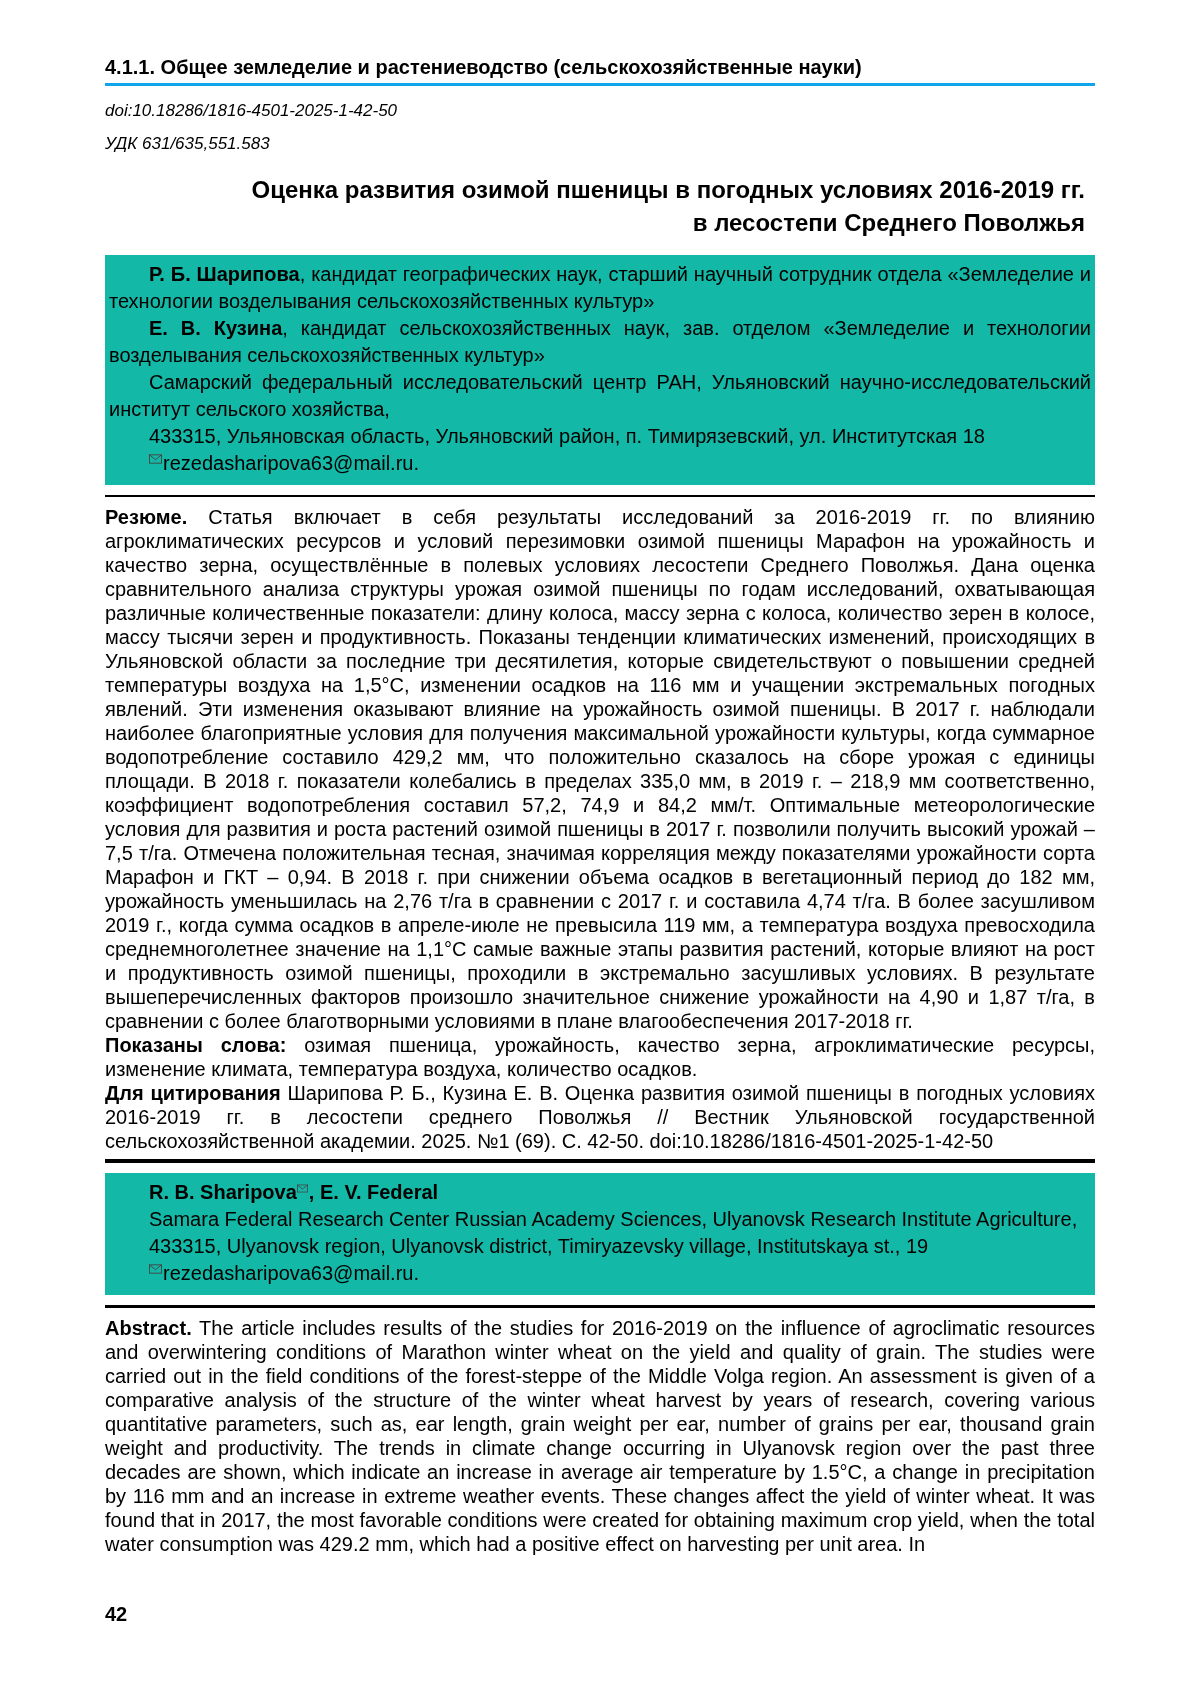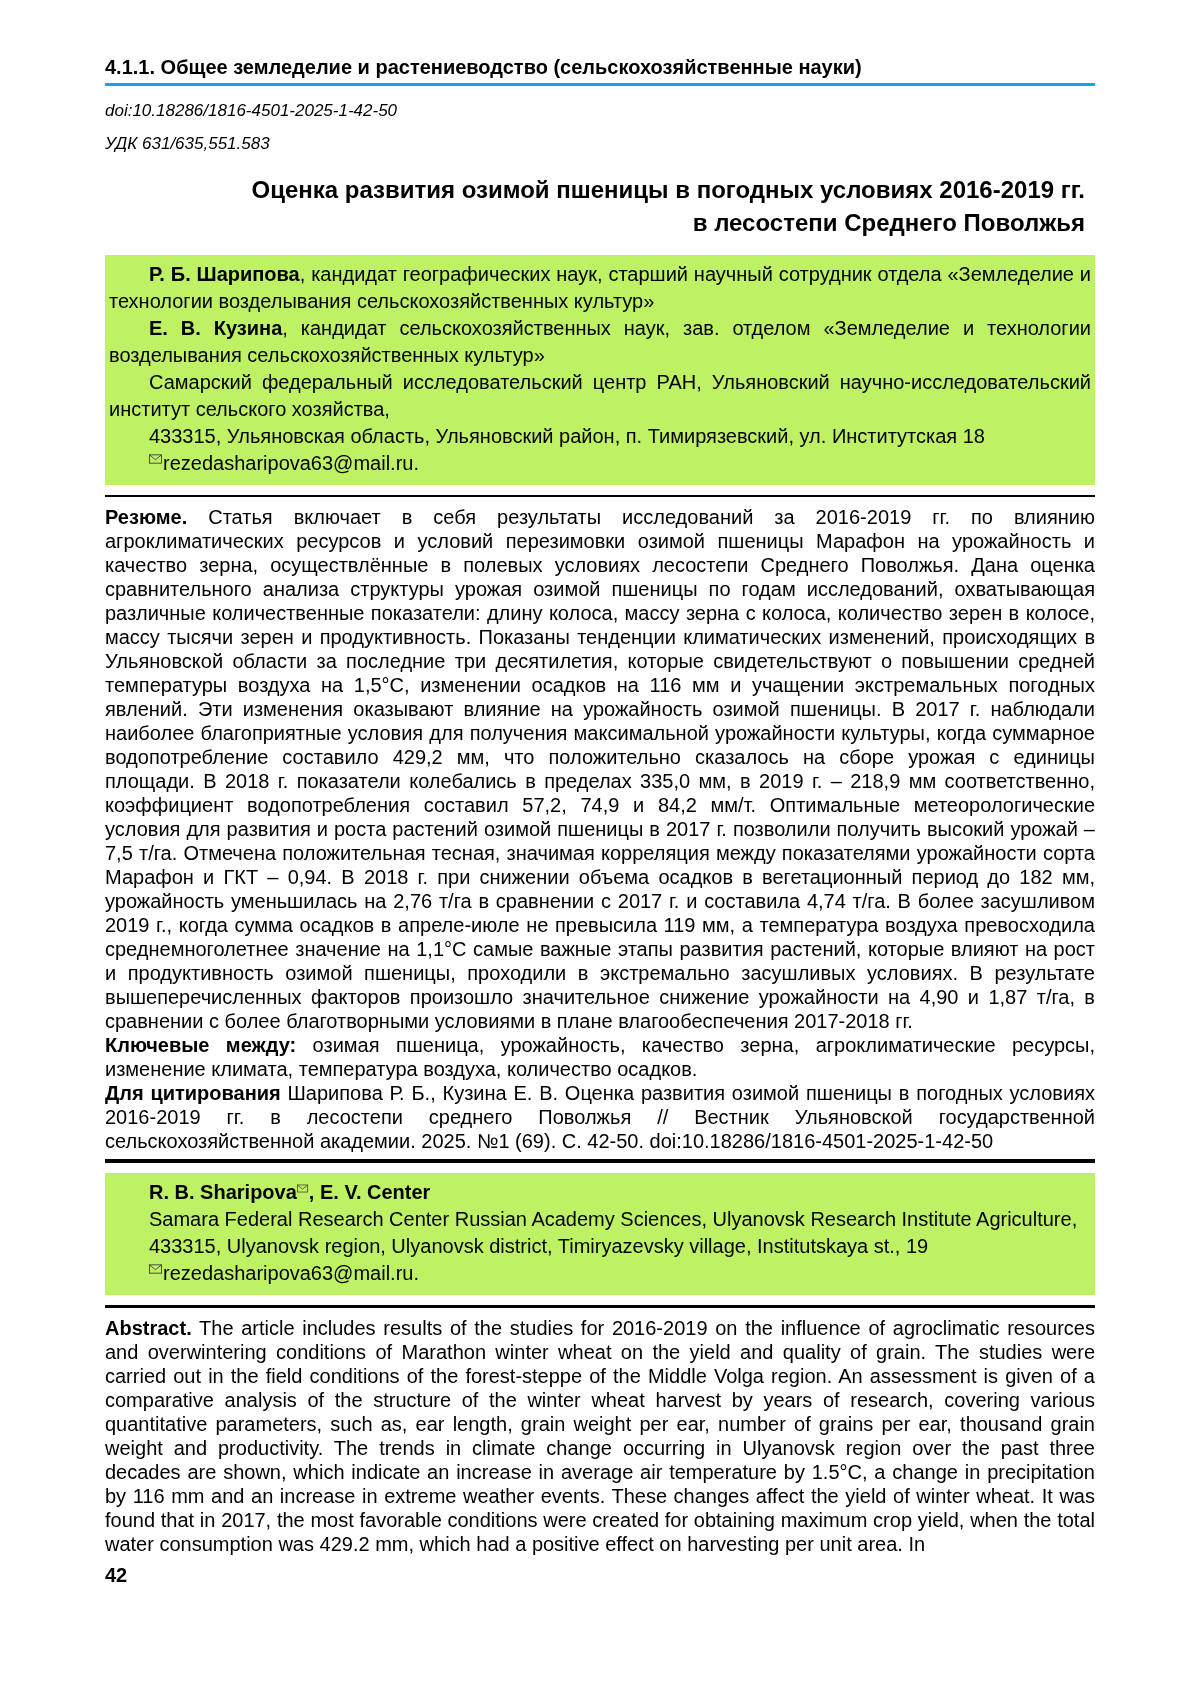--- a/index.html
+++ b/index.html
@@ -19,21 +19,21 @@
   .meta { font-style:italic; font-size:17px; line-height:26px; margin:0 0 7px 0; }
   .meta.udk { margin-bottom:16px; }
 
   .ru-title {
     font-size:24px; line-height:33px; font-weight:bold;
     text-align:right; margin:15px 10px 16px 10px;
   }
   .ru-title span, .en-title span { display:block; }
 
   .gray-block {
-    background:#bef264;
+    background:#14b8a6;
     padding:6px 4px 8px 4px;
     font-size:20px; line-height:27px;
   }
   .gray-block p { margin:0; text-align:justify; }
   .gray-block p.indent { text-indent:40px; }
   .gray-block.en p { text-align:left; margin-left:40px; }
 
   .rule { border:0; border-top:2px solid #000; margin:10px 0 8px 0; }
   .rule.w4 { border-top-width:4px; margin:6px 0 10px 0; }
   .rule.w3 { border-top-width:3px; margin:10px 0 8px 0; }
@@ -42,21 +42,21 @@
 
   .en-title {
     font-size:24px; line-height:36px; font-weight:bold;
     text-align:center; margin:0 10px 12px 10px;
   }
 
   .env { display:inline-block; vertical-align:6px; line-height:0; margin-right:1px; }
   .env svg { display:block; }
 
   .page-number {
-    position:absolute; left:105px; top:1564px;
+    position:absolute; left:105px; top:1603px;
     font-weight:bold; font-size:20px;
   }
 </style>
 </head>
 <body>
 
 <div class="page">
 
   <div class="running-header">
     <span>4.1.1. Общее земледелие и растениеводство (сельскохозяйственные науки)</span>
@@ -77,31 +77,31 @@
     <p class="indent">433315, Ульяновская область, Ульяновский район, п. Тимирязевский, ул. Институтская 18</p>
     <p class="indent"><span class="env"><svg width="13" height="10" viewBox="0 0 14 10">
             <rect x="0.5" y="0.5" width="13" height="9" fill="none" stroke="#444" stroke-width="1"></rect>
             <path d="M0.5 0.5 L7 5.8 L13.5 0.5" fill="none" stroke="#444" stroke-width="1"></path>
           </svg></span><span>rezedasharipova63@mail.ru.</span></p>
   </div>
 
   <div class="rule"></div>
 
   <p class="body"><b>Резюме.</b><span> Статья включает в себя результаты исследований за 2016-2019 гг. по влиянию агроклиматических ресурсов и условий перезимовки озимой пшеницы Марафон на урожайность и качество зерна, осуществлённые в полевых условиях лесостепи Среднего Поволжья. Дана оценка сравнительного анализа структуры урожая озимой пшеницы по годам исследований, охватывающая различные количественные показатели: длину колоса, массу зерна с колоса, количество зерен в колосе, массу тысячи зерен и продуктивность. Показаны тенденции климатических изменений, происходящих в Ульяновской области за последние три десятилетия, которые свидетельствуют о повышении средней температуры воздуха на 1,5°С, изменении осадков на 116 мм и учащении экстремальных погодных явлений. Эти изменения оказывают влияние на урожайность озимой пшеницы. В 2017 г. наблюдали наиболее благоприятные условия для получения максимальной урожайности культуры, когда суммарное водопотребление составило 429,2 мм, что положительно сказалось на сборе урожая с единицы площади. В 2018 г. показатели колебались в пределах 335,0 мм, в 2019 г. – 218,9 мм соответственно, коэффициент водопотребления составил 57,2, 74,9 и 84,2 мм/т. Оптимальные метеорологические условия для развития и роста растений озимой пшеницы в 2017 г. позволили получить высокий урожай – 7,5 т/га. Отмечена положительная тесная, значимая корреляция между показателями урожайности сорта Марафон и ГКТ – 0,94. В 2018 г. при снижении объема осадков в вегетационный период до 182 мм, урожайность уменьшилась на 2,76 т/га в сравнении с 2017 г. и составила 4,74 т/га. В более засушливом 2019 г., когда сумма осадков в апреле-июле не превысила 119 мм, а температура воздуха превосходила среднемноголетнее значение на 1,1°С самые важные этапы развития растений, которые влияют на рост и продуктивность озимой пшеницы, проходили в экстремально засушливых условиях. В результате вышеперечисленных факторов произошло значительное снижение урожайности на 4,90 и 1,87 т/га, в сравнении с более благотворными условиями в плане влагообеспечения 2017-2018 гг.</span></p>
-  <p class="body"><b>Ключевые между:</b><span> озимая пшеница, урожайность, качество зерна, агроклиматические ресурсы, изменение климата, температура воздуха, количество осадков.</span></p>
+  <p class="body"><b>Показаны слова:</b><span> озимая пшеница, урожайность, качество зерна, агроклиматические ресурсы, изменение климата, температура воздуха, количество осадков.</span></p>
   <p class="body"><b>Для цитирования</b><span> Шарипова Р. Б., Кузина Е. В. Оценка развития озимой пшеницы в погодных условиях 2016-2019 гг. в лесостепи среднего Поволжья // Вестник Ульяновской государственной сельскохозяйственной академии. 2025. №1 (69). С. 42-50. doi:10.18286/1816-4501-2025-1-42-50</span></p>
 
   <div class="rule w4"></div>
 
 
   <div class="gray-block en">
     <p><b><span>R. B. Sharipova</span><span class="env"><svg width="11" height="9" viewBox="0 0 14 10">
               <rect x="0.5" y="0.5" width="13" height="9" fill="none" stroke="#444" stroke-width="1"></rect>
               <path d="M0.5 0.5 L7 5.8 L13.5 0.5" fill="none" stroke="#444" stroke-width="1"></path>
-            </svg></span><span>, E. V. Center</span></b></p>
+            </svg></span><span>, E. V. Federal</span></b></p>
     <p>Samara Federal Research Center Russian Academy Sciences, Ulyanovsk Research Institute Agriculture,</p>
     <p>433315, Ulyanovsk region, Ulyanovsk district, Timiryazevsky village, Institutskaya st., 19</p>
     <p><span class="env"><svg width="13" height="10" viewBox="0 0 14 10">
             <rect x="0.5" y="0.5" width="13" height="9" fill="none" stroke="#444" stroke-width="1"></rect>
             <path d="M0.5 0.5 L7 5.8 L13.5 0.5" fill="none" stroke="#444" stroke-width="1"></path>
           </svg></span><span>rezedasharipova63@mail.ru.</span></p>
   </div>
 
   <div class="rule w3"></div>
 

